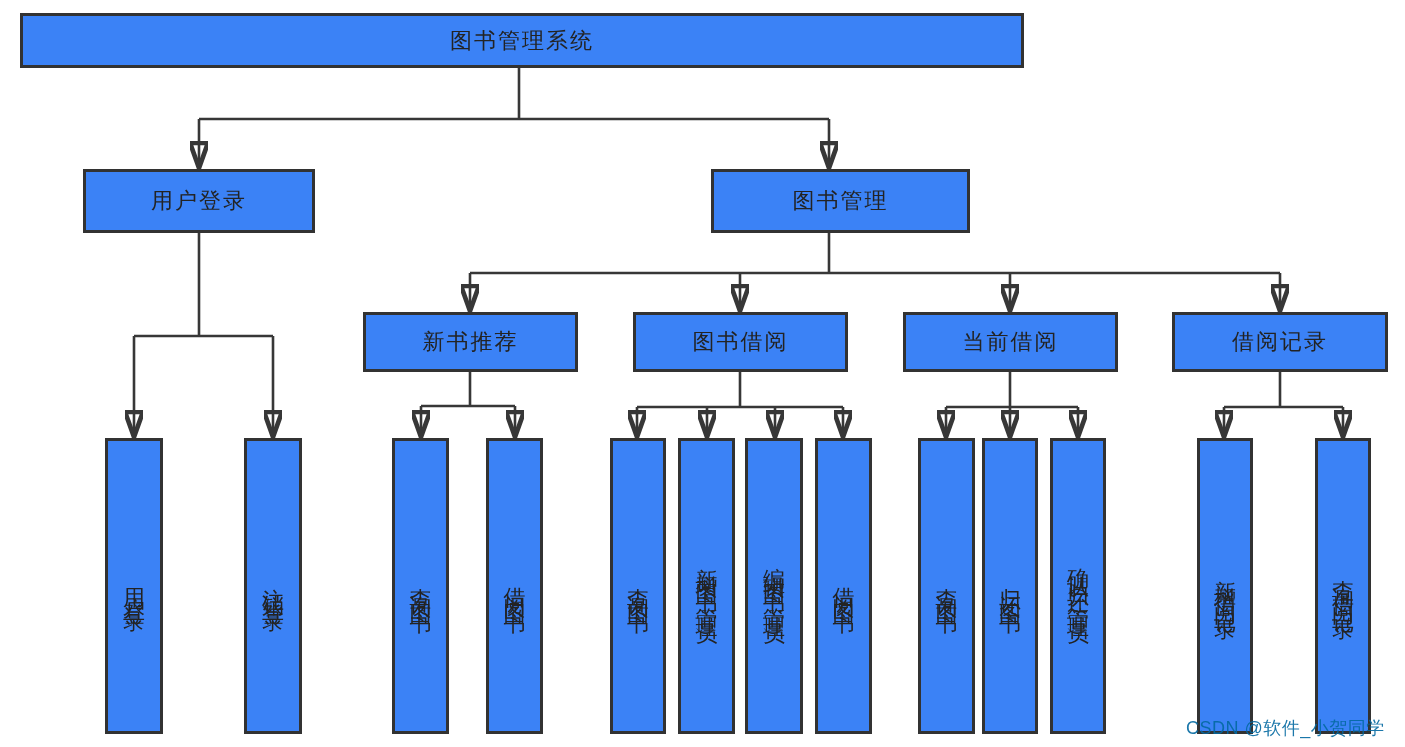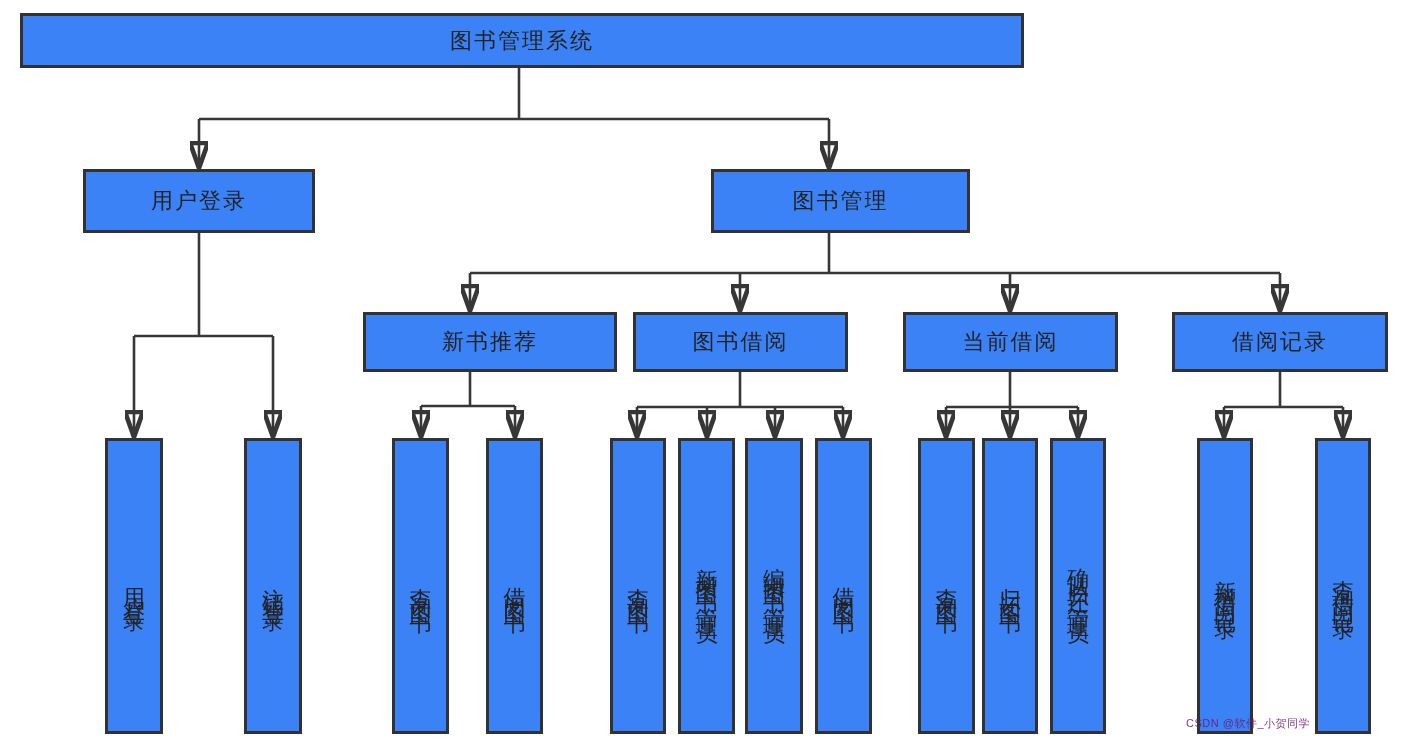--- a/index.html
+++ b/index.html
@@ -41,21 +41,21 @@
     line-height: 1.1;
     white-space: nowrap;
   }
   
   #n-root          { left: 20px;  top: 13px;  width: 1004px; height: 55px; }
   
   #n-user-login    { left: 83px;  top: 169px; width: 232px; height: 64px; }
   #n-book-mgmt     { left: 711px; top: 169px; width: 259px; height: 64px; }
   
   .l3 { top: 312px; height: 60px; }
-  #n-new-book-rec  { left: 363px;  width: 254px; }
+  #n-new-book-rec  { left: 363px;  width: 215px; }
   #n-book-borrow   { left: 633px;  width: 215px; }
   #n-current-borrow{ left: 903px;  width: 215px; }
   #n-borrow-record { left: 1172px; width: 216px; }
   
   .leaf { top: 438px; height: 296px; }
   #l-ul-login   { left: 105px;  width: 58px; }
   #l-ul-logout  { left: 244px;  width: 58px; }
   #l-nbr-query  { left: 392px;  width: 57px; }
   #l-nbr-borrow { left: 486px;  width: 57px; }
   #l-bb-query   { left: 610px;  width: 56px; }
@@ -65,23 +65,23 @@
   #l-cb-query   { left: 918px;  width: 57px; }
   #l-cb-return  { left: 982px;  width: 56px; }
   #l-cb-confirm { left: 1050px; width: 56px; }
   #l-br-add     { left: 1197px; width: 56px; }
   #l-br-query   { left: 1315px; width: 56px; }
   
   #watermark {
     position: absolute;
     left: 1186px;
     top: 716px;
-    font-size: 11px;
+    font-size: 18px;
     letter-spacing: 0.5px;
-    color: #701a75;
+    color: #0369a1;
     opacity: 0.9;
     white-space: nowrap;
     z-index: 10;
   }
 </style>
 </head>
 <body>
 
 <div id="stage">
 

